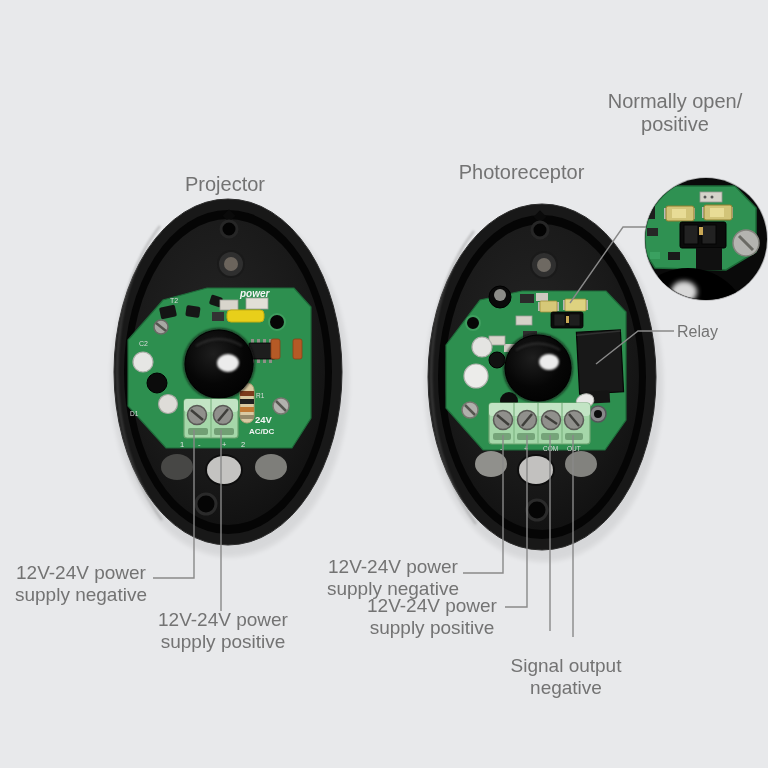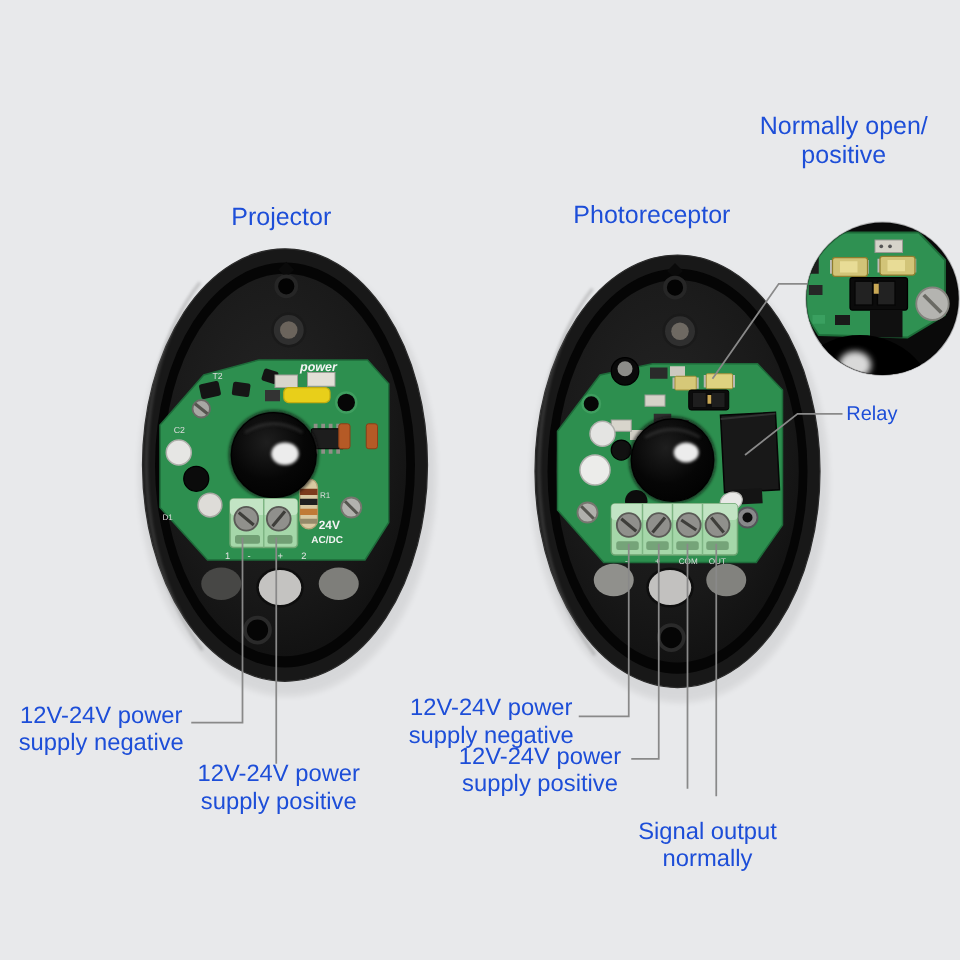--- a/index.html
+++ b/index.html
@@ -2,21 +2,21 @@
 <html><head>
 <meta charset="utf-8">
 <style>
   html,body { margin:0; padding:0; background:#fff; }
   #stage {
     position:relative; width:768px; height:768px; overflow:hidden;
     background:#e8e9eb;
     font-family:"Liberation Sans", sans-serif;
   }
   svg.scene { position:absolute; left:0; top:0; }
-  .label { position:absolute; color:#1d4ed8; text-align:center; }
+  .label { position:absolute; color:#737373; text-align:center; }
   .title { font-size:20px; line-height:23px; }
   .ann   { font-size:19px; line-height:22px; }
   .jumper-lbl { font-size:20px; line-height:23px; }
   .relay-lbl  { font-size:16px; line-height:23px; text-align:left; }
 </style>
 </head>
 <body>
 
 <div id="stage">
 
@@ -272,21 +272,21 @@
     <path d="M221,430 L221,611"></path>
     <path d="M503,435 L503,573 L463,573"></path>
     <path d="M527,435 L527,607 L505,607"></path>
     <path d="M550,435 L550,631"></path>
     <path d="M573,435 L573,637"></path>
     <path d="M596,364 L638,331 L674,331"></path>
     <path d="M570,303 L623,227 L646,227"></path>
   </g>
 </svg>
 
-<div class="label title" style="left:150px; top:163px; width:150px;">Projector</div>
+<div class="label title" style="left:150px; top:173px; width:150px;">Projector</div>
 
 <div class="label title" style="left:434px; top:161px; width:175px;">Photoreceptor</div>
 
 <div class="label jumper-lbl" style="left:587px; top:90px; width:176px;">
   <div>Normally open/</div>
   <div>positive</div>
 </div>
 
 <div class="label relay-lbl" style="left:677px; top:320px; width:85px;">Relay</div>
 
@@ -305,16 +305,16 @@
   <div>supply negative</div>
 </div>
 
 <div class="label ann" style="left:361px; top:595px; width:142px;">
   <div>12V-24V power</div>
   <div>supply positive</div>
 </div>
 
 <div class="label ann" style="left:500px; top:655px; width:132px;">
   <div>Signal output</div>
-  <div>normally</div>
+  <div>negative</div>
 </div>
 
 </div>
 
 </body></html>

